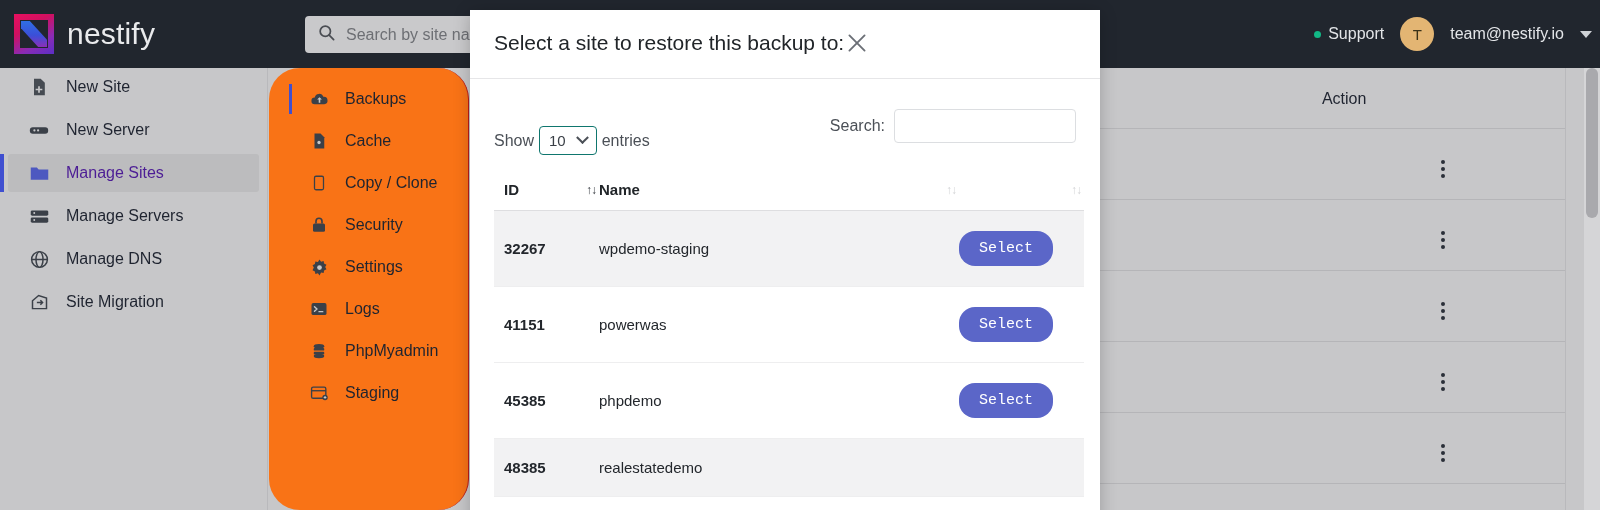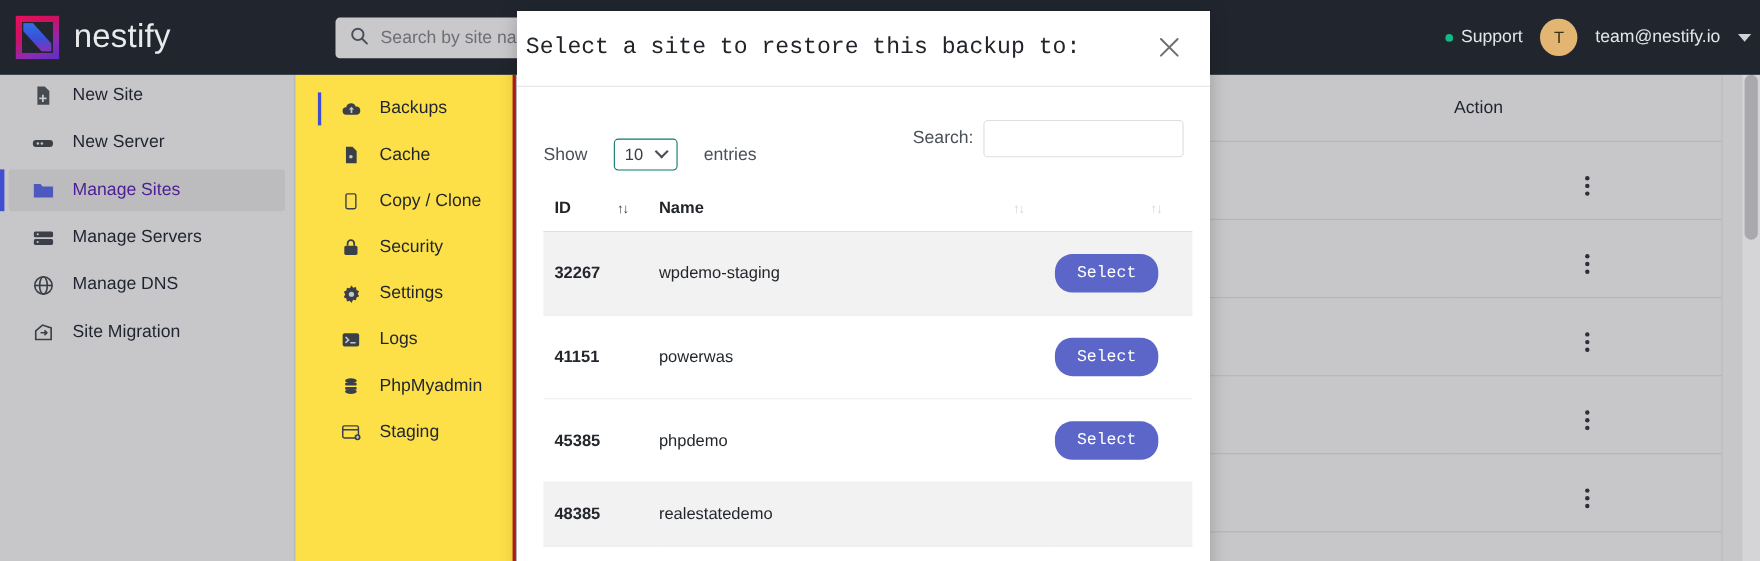--- a/index.html
+++ b/index.html
@@ -77,21 +77,21 @@
   .nav-item.active::before {
     content: ""; position: absolute; left: -8px; top: 0;
     width: 4px; height: 38px; background: #3f4fd0;
   }
   .nav-ico { width: 22px; height: 22px; display: flex; align-items: center; justify-content: center; }
   .nav-ico svg { display: block; }
 
   
   .subnav {
     position: absolute; top: 68px; left: 269px; width: 200px; height: 442px;
-    background: #fde047; border-right: 3px solid #b91c1c; padding-top: 10px;
+    background: #f97316; border-right: 1px solid #b91c1c; padding-top: 10px; border-radius: 31px;
   }
   .sub-item {
     position: relative; display: flex; align-items: center; gap: 16px;
     height: 42px; padding-left: 40px; color: #1f2430; font-size: 16px;
   }
   .sub-item.active::before {
     content: ""; position: absolute; left: 20px; top: 6px;
     width: 3px; height: 30px; background: #3f4fd0;
   }
   .sub-ico { width: 20px; height: 20px; display: flex; align-items: center; justify-content: center; color: #3b4048; }
@@ -122,45 +122,45 @@
   .scroll-thumb { position: absolute; top: 0; left: 2px; width: 12px; height: 150px; background: #a9a9ad; border-radius: 6px; }
 
   
   .modal {
     position: absolute; left: 470px; top: 10px; width: 630px;
     background: #ffffff; z-index: 20;
     box-shadow: 0 3px 16px rgba(0,0,0,.22);
     height: 520px; overflow: hidden;
   }
   .modal-head {
-    display: flex; align-items: center; justify-content: space-between;
-    padding: 20px 24px 22px 8px; border-bottom: 1px solid #e6e6e8; font-family: Liberation Mono, monospace;
+    display: flex; align-items: center; 
+    padding: 20px 24px 22px 24px; border-bottom: 1px solid #e6e6e8;
   }
   .modal-title { font-size: 21px; color: #212529; font-weight: 400; }
   .modal-close { color: #6b6f76; line-height: 0; cursor: pointer; }
   .modal-body { padding: 18px 24px 0 24px; }
   .dt-controls { display: flex; align-items: center; justify-content: space-between; }
-  .dt-length { display: flex; align-items: center; gap: 24px; font-size: 16px; color: #4b5057; margin-top: 29px; }
+  .dt-length { display: flex; align-items: center; gap: 5px; font-size: 16px; color: #4b5057; margin-top: 29px; }
   .len-select {
     display: inline-flex; align-items: center; gap: 12px;
     border: 1px solid #0f766e; border-radius: 4px;
     padding: 5px 9px; font-size: 15px; color: #3a3f46; background: #fff; justify-content: space-between;
   }
   .chev { width: 9px; height: 9px; border-right: 2px solid #4b5057; border-bottom: 2px solid #4b5057; transform: rotate(45deg) translate(-2px,-2px); }
   .dt-filter { display: flex; align-items: center; gap: 9px; font-size: 16px; color: #4b5057; }
   .dt-filter input {
     width: 182px; height: 34px; border: 1px solid #dcdee1; border-radius: 4px;
     background: #fff; padding: 0 8px; font-family: inherit; font-size: 15px;
   }
   .dt-table { width: 100%; border-collapse: collapse; margin-top: 16px; table-layout: fixed; }
   .dt-table th {
     font-size: 15px; color: #212529; font-weight: 700; text-align: left;
     padding: 10px 0 12px 0; border-bottom: 1px solid #dedee0;
   }
-  .th-inner { display: flex; align-items: center; justify-content: space-between; padding-right: 28px; }
+  .th-inner { display: flex; align-items: center; justify-content: space-between; padding-right: 3px; }
   .sort-ico { font-size: 12px; letter-spacing: -1px; color: #35393f; }
   .sort-ico.dim { color: #d3d4d6; }
   .c-id { width: 105px; padding-left: 10px !important; font-weight: bold; }
   .c-name { width: 360px; }
   .c-act { width: 125px; }
   .dt-table td {
     font-size: 15px; color: #23272c; padding: 20px 0;
     border-bottom: 1px solid #eeeeef; vertical-align: middle;
   }
   .dt-table tbody tr.odd { background: #f2f2f3; }

